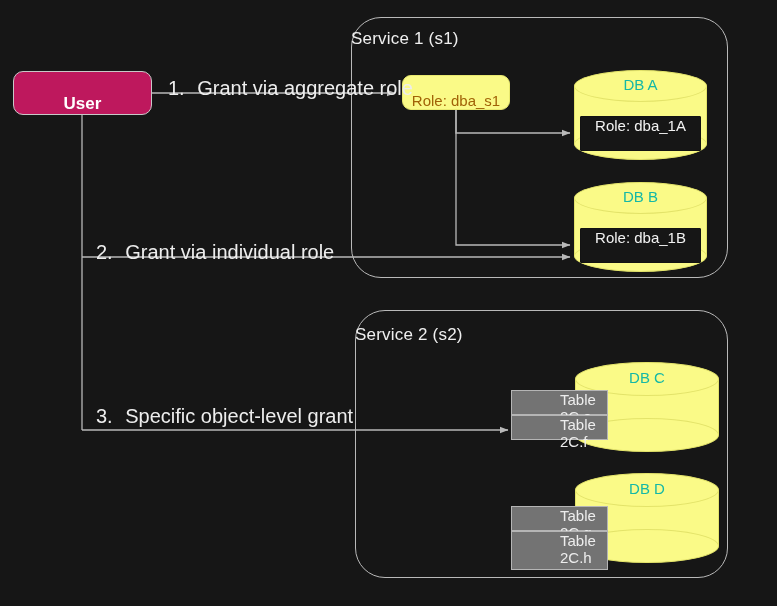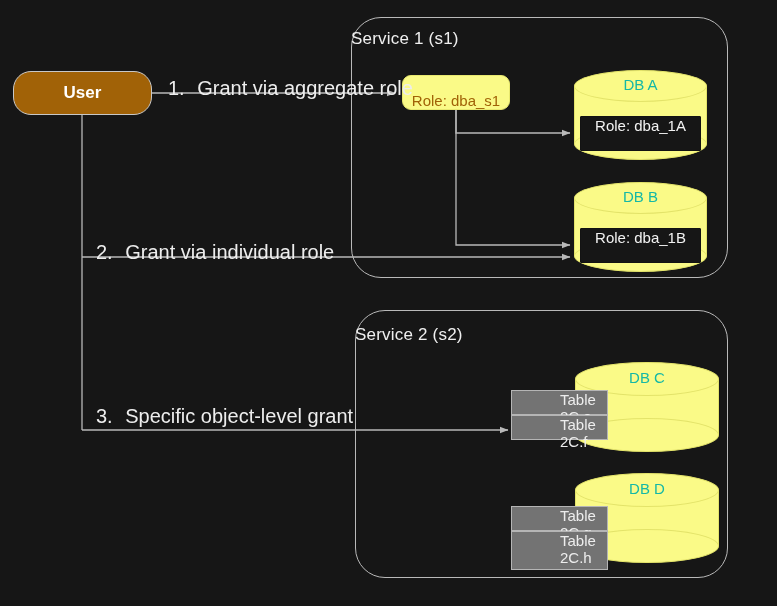--- a/index.html
+++ b/index.html
@@ -41,27 +41,27 @@
     color: #efefef;
     font-size: 17px;
     letter-spacing: 0.2px;
   }
 
   
   .user-node {
     position: absolute;
     box-sizing: border-box;
     border: 1.3px solid #c8c8c8;
-    border-radius: 18px;
-    background: #a16207;
+    border-radius: 10px;
+    background: #be185d;
     color: #ffffff;
     font-size: 17px;
     font-weight: bold;
     display: flex;
-    align-items: center;
+    align-items: flex-end;
     justify-content: center;
   }
 
   
   .role-pill {
     position: absolute;
     box-sizing: border-box;
     background: #fafa87;
     border: 1.2px solid #e8e86f;
     border-radius: 9px;

